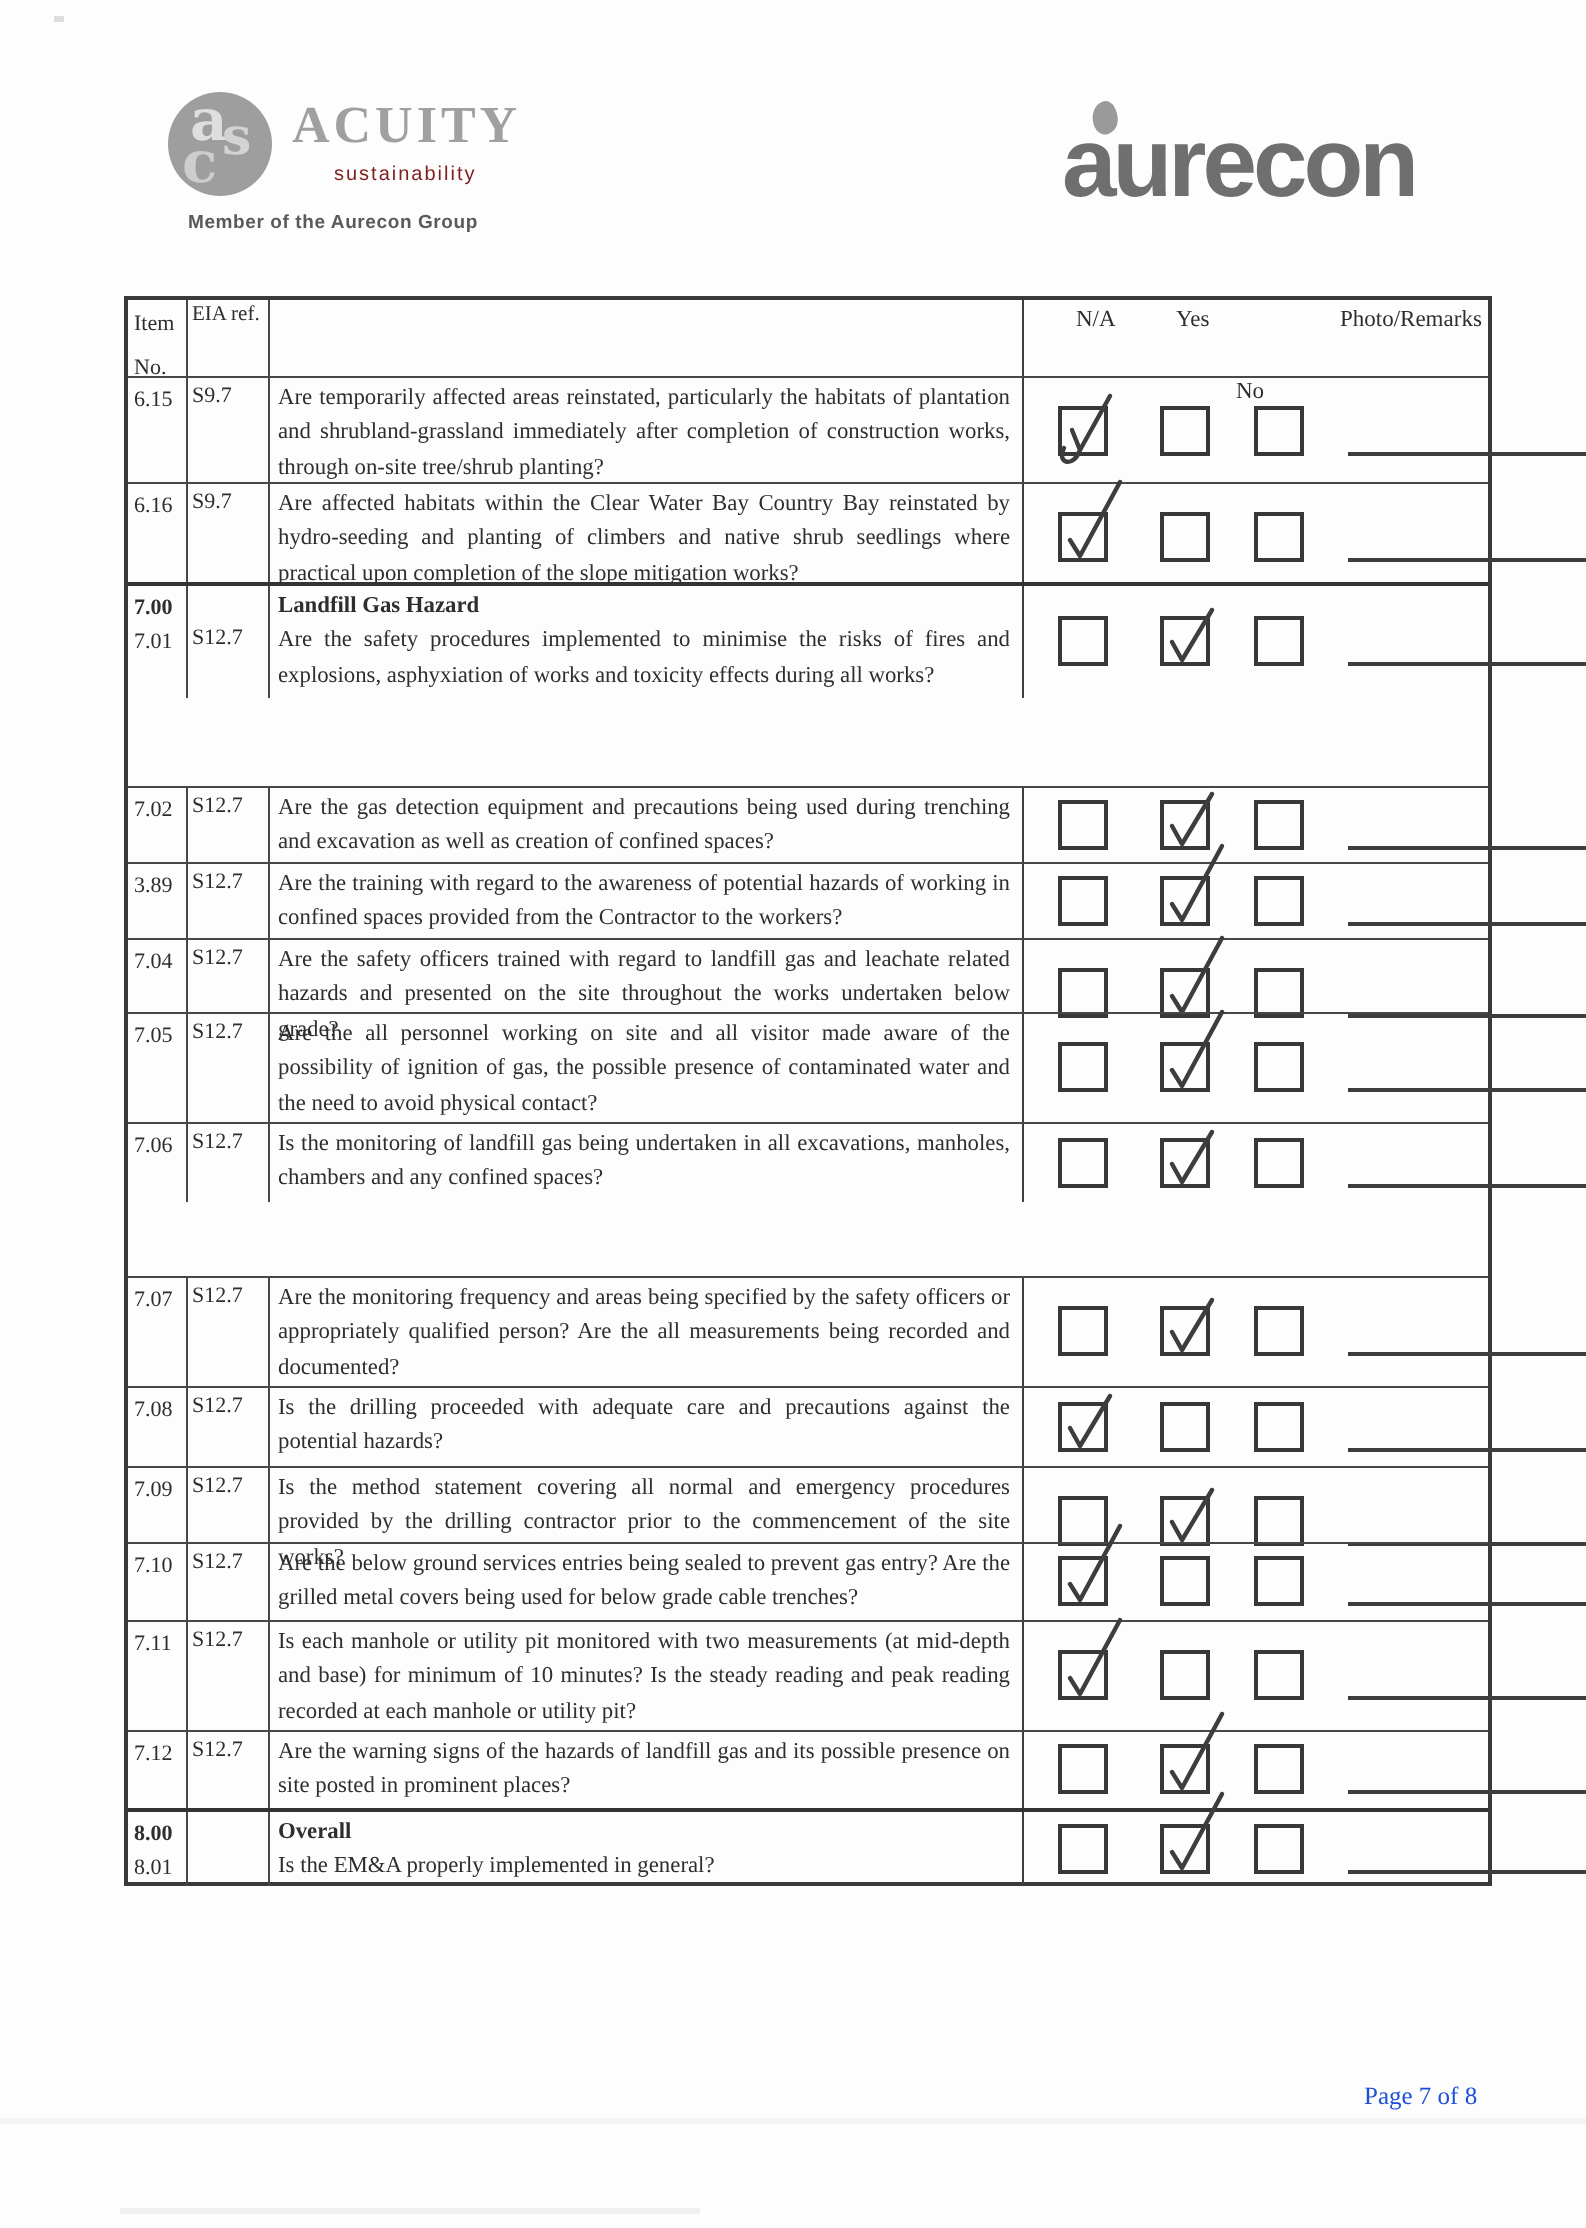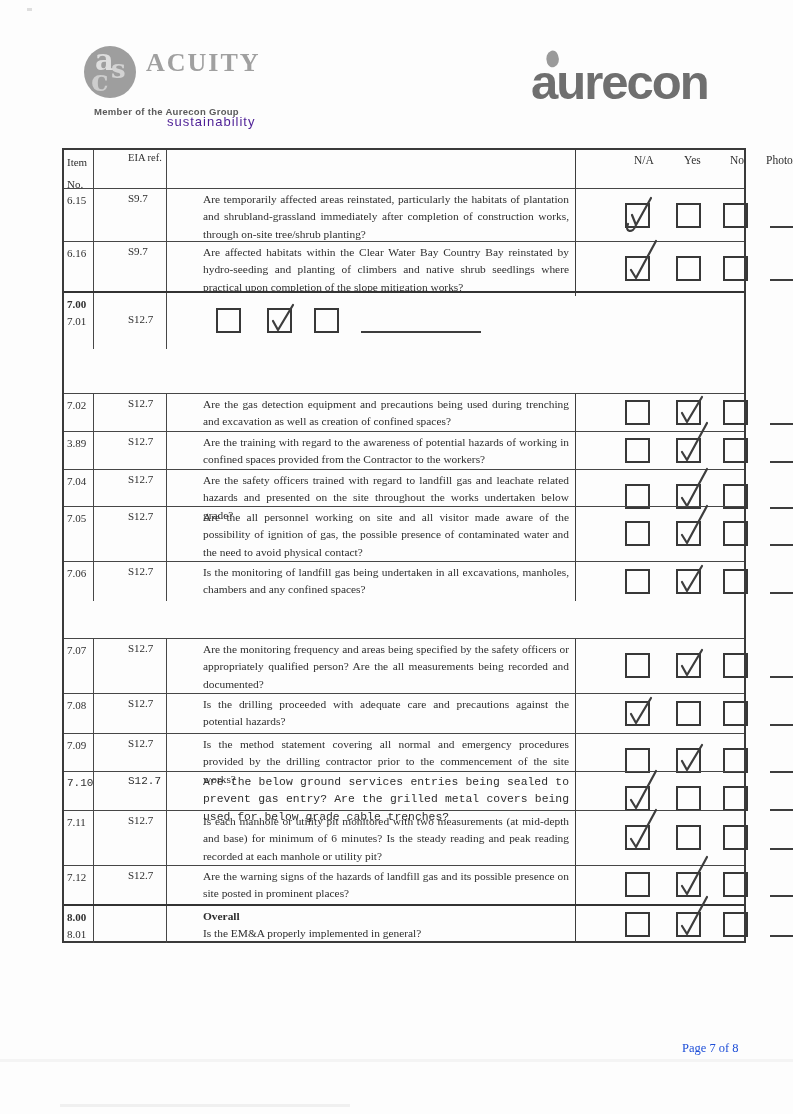--- a/index.html
+++ b/index.html
@@ -10,50 +10,50 @@
   .acuity{position:absolute;left:84px;top:42px;width:230px;height:80px;}
   .ac-circle{position:absolute;left:0;top:4px;width:52px;height:52px;border-radius:50%;
              background:#9e9e9e;overflow:hidden;}
   .ac-circle span{position:absolute;font-family:"DejaVu Serif",serif;font-weight:bold;}
   .ac-a{left:11px;top:-3px;font-size:29px;color:#dedede;}
   .ac-s{left:27px;top:8px;font-size:26px;color:#d3d3d3;}
   .ac-c{left:7px;top:18px;font-size:29px;color:#cdcdcd;}
   .ac-name{position:absolute;left:62px;top:6px;font-family:Liberation Serif, serif;
            font-size:26px;font-weight:bold;letter-spacing:2px;color:#a0a0a0;}
   .ac-tag{position:absolute;left:83px;top:40px;font-family:"Liberation Sans",sans-serif;
-          font-size:13px;color:#4c1d95;letter-spacing:1px;margin-top:32px;}
+          font-size:10px;color:#7f1d1d;letter-spacing:1px;}
   .ac-member{position:absolute;left:10px;top:64px;font-family:"Liberation Sans",sans-serif;
              font-size:9.5px;font-weight:bold;color:#5a5a5a;letter-spacing:.3px;}
 
   .aurecon{position:absolute;left:531px;top:54px;height:56px;}
   .aurecon .word{font-family:"Liberation Sans",sans-serif;font-weight:bold;font-size:49px;
                  line-height:56px;color:#6f6f6f;letter-spacing:-2px;}
   .aurecon-leaf{position:absolute;left:15px;top:-3px;width:13px;height:16px;background:#9a9a9a;
                 border-radius:65% 35% 60% 40%;transform:rotate(-22deg);}
 
   
   .doc-title{position:absolute;left:40px;top:128px;width:713px;text-align:center;
              font-weight:bold;font-size:15px;color:#1f1f1f;white-space:nowrap;}
 
   
   .checklist{position:absolute;left:62px;top:148px;width:684px;border:2px solid #3a3a3a;
              box-sizing:border-box;background:transparent;}
-  .hrow,.row{display:grid;grid-template-columns:30px 41px 377px 1fr;box-sizing:border-box;gap:32px;}
+  .hrow,.row{display:grid;grid-template-columns:30px 41px 377px 1fr;box-sizing:border-box;}
   .hrow{height:38px;}
   .row{border-top:1.3px solid #474747;position:relative;}
   .row.section-row{border-top:2px solid #333;}
   .cell{position:relative;box-sizing:border-box;}
   .c1{border-right:1.3px solid #474747;}
   .c2{border-right:1.3px solid #474747;}
   .c3{border-right:1.6px solid #3d3d3d;}
 
   .hd-item{font-size:11px;line-height:22px;padding:1px 0 0 3px;}
   .hd-eia{font-size:10.5px;padding:2px 0 0 2px;}
   .hd-lab{position:absolute;top:4px;font-size:11.5px;}
-  .hd-na{left:26px;} .hd-yes{left:76px;} .hd-no{left:122px;} .hd-photo{left:158px;}
+  .hd-na{left:26px;} .hd-yes{left:76px;} .hd-no{left:106px;margin-top:36px;} .hd-photo{left:158px;}
 
   .c-item{font-size:11px;line-height:17px;padding:3px 1px 0 3px;}
   .item-main.bold{font-weight:bold;}
   .c-eia{font-size:11px;padding:3px 0 0 2px;}
   .row.section-row .eia-text{display:block;padding-top:17px;}
   .c-q{font-size:11.4px;line-height:17.4px;padding:2px 6px 0 4px;text-align:justify;
        -moz-text-align-last:left;text-align-last:left;}
   .section-title{font-weight:bold;text-align:left;}
 
   .c-checks{position:relative;overflow:visible;}
@@ -157,20 +157,24 @@
     </div>
   </div>
         <div class="row section-row" style="height: 58px;">
     <div class="cell c1 c-item">
       <div class="item-main bold">7.00</div>
       <div class="item-sub">7.01</div>
     </div>
     <div class="cell c2 c-eia">
       <span class="eia-text">S12.7</span>
     </div>
+    <div class="cell c3 c-q">
+      <div class="section-title">Landfill Gas Hazard</div>
+      <div class="q-text">Are the safety procedures implemented to minimise the risks of fires and explosions, asphyxiation of works and toxicity effects during all works?</div>
+    </div>
     <div class="cell c-checks">
       <div class="box box-na"></div>
       <div class="box box-yes">
               <svg class="tick" width="44" height="52">
                 <path d="M12 33 L17 42 L32 17" fill="none" stroke="#3d3d3d" stroke-width="2.2" stroke-linecap="round" stroke-linejoin="round"></path>
               </svg>
             </div>
       <div class="box box-no"></div>
       <div class="uline"></div>
     </div>
@@ -352,21 +356,21 @@
       <div class="box box-na"></div>
       <div class="box box-yes">
               <svg class="tick" width="44" height="52">
                 <path d="M12 33 L17 42 L32 17" fill="none" stroke="#3d3d3d" stroke-width="2.2" stroke-linecap="round" stroke-linejoin="round"></path>
               </svg>
             </div>
       <div class="box box-no"></div>
       <div class="uline"></div>
     </div>
   </div>
-        <div class="row" style="height: 39px; font-family: Liberation Mono, monospace;">
+        <div class="row" style="height: 39px;">
     <div class="cell c1 c-item">
       <div class="item-main">7.10</div>
 
     </div>
     <div class="cell c2 c-eia">
       <span class="eia-text">S12.7</span>
     </div>
     <div class="cell c3 c-q">
 
       <div class="q-text">Are the below ground services entries being sealed to prevent gas entry? Are the grilled metal covers being used for below grade cable trenches?</div>
@@ -385,21 +389,21 @@
         <div class="row" style="height: 55px;">
     <div class="cell c1 c-item">
       <div class="item-main">7.11</div>
 
     </div>
     <div class="cell c2 c-eia">
       <span class="eia-text">S12.7</span>
     </div>
     <div class="cell c3 c-q">
 
-      <div class="q-text">Is each manhole or utility pit monitored with two measurements (at mid-depth and base) for minimum of 6 minutes? Is the steady reading and peak reading recorded at each manhole or utility pit?</div>
+      <div class="q-text">Is each manhole or utility pit monitored with two measurements (at mid-depth and base) for minimum of 10 minutes? Is the steady reading and peak reading recorded at each manhole or utility pit?</div>
     </div>
     <div class="cell c-checks">
       <div class="box box-na">
               <svg class="tick" width="44" height="52">
                 <path d="M12 34 L17 42 L37 5" fill="none" stroke="#3d3d3d" stroke-width="2.2" stroke-linecap="round" stroke-linejoin="round"></path>
               </svg>
             </div>
       <div class="box box-yes"></div>
       <div class="box box-no"></div>
       <div class="uline"></div>

